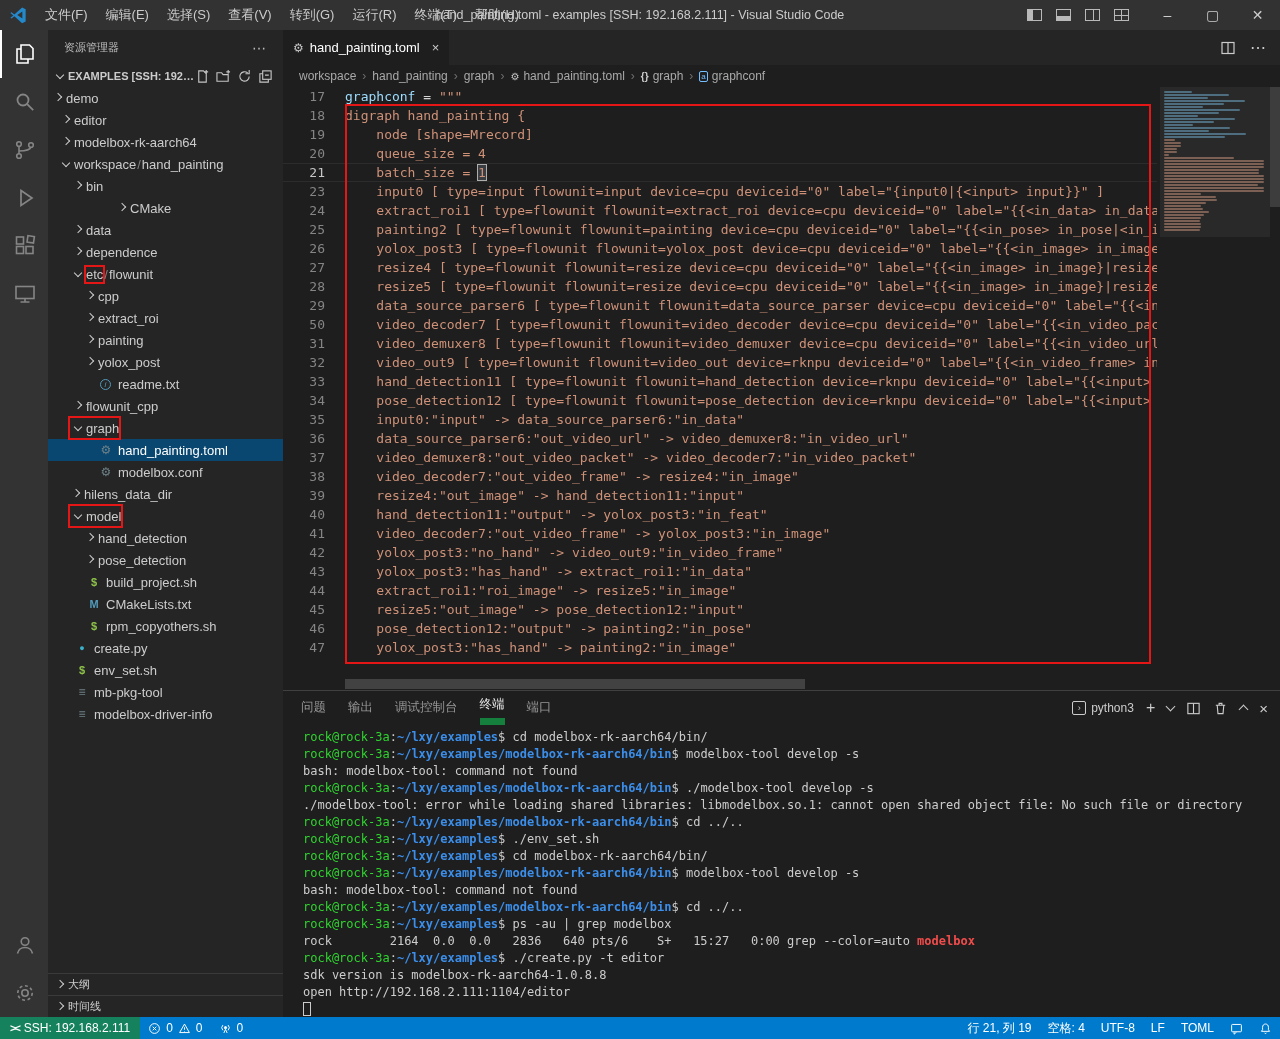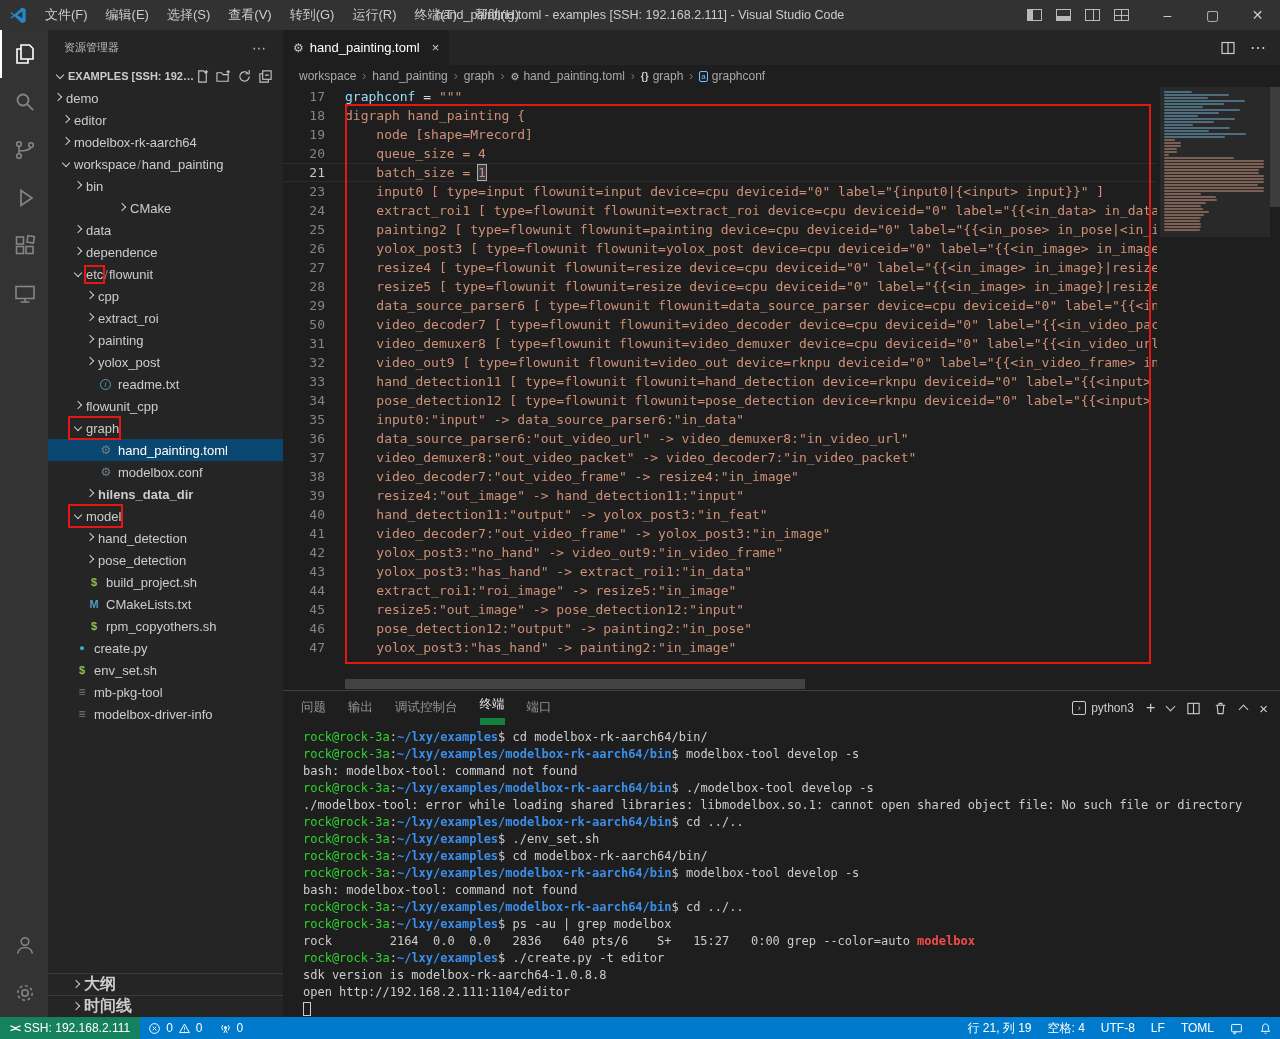--- a/index.html
+++ b/index.html
@@ -51,21 +51,21 @@
   .ficon{width:16px;margin-right:4px;display:inline-flex;justify-content:center;align-items:center;font-size:12px;flex:0 0 auto}
   .ic-gear{color:#6d8086}
   .ic-shell{color:#8dc149;font-weight:bold;font-size:11px}
   .ic-cmake{color:#519aba;font-weight:bold;font-size:11px}
   .ic-python{color:#3bb0c9;font-size:9px}
   .ic-binary{color:#6d8086}
   .ic-info{width:11px;height:11px;border:1px solid #519aba;border-radius:50%;color:#519aba;font-size:8px;line-height:9px;justify-content:center;font-style:italic;margin-left:2px;margin-right:7px}
   .tslash{color:#808080;padding:0 1px}
   .redbox{outline:2px solid var(--annred);outline-offset:0px}
   .sb-bottom{flex:0 0 auto}
-  .sb-brow{height:22px;display:flex;align-items:center;border-top:1px solid #3a3a3a;font-weight:bold;font-size:16px;padding-left:20px}
+  .sb-brow{height:22px;display:flex;align-items:center;border-top:1px solid #3a3a3a;font-weight:normal;font-size:11px;padding-left:4px}
 
   
   .editor-col{flex:1 1 auto;display:flex;flex-direction:column;min-width:0;background:var(--editorbg)}
   .tabbar{height:35px;background:var(--sidebar);display:flex;flex:0 0 auto}
   .tab{background:var(--editorbg);color:#ffffff;display:flex;align-items:center;gap:6px;padding:0 10px;font-size:13px;border-right:1px solid #252526}
   .tab .tab-gear{color:#c5c5c5;font-size:12px}
   .tab .tab-close{color:#cccccc;margin-left:6px;font-size:13px}
   .tab-actions{margin-left:auto;display:flex;align-items:center;gap:14px;padding-right:14px;color:#cccccc}
   .tab-actions svg{width:16px;height:16px}
   .breadcrumb{height:22px;display:flex;align-items:center;padding-left:16px;font-size:12px;color:#a9a9a9;gap:4px;flex:0 0 auto}
@@ -351,21 +351,21 @@
               <span class="tlabel">hand_painting.toml</span>
             </span>
           </div>
           <div class="tree-row" style="padding-left: 34px;">
             <span class="row-inner">
               <span class="twisty none"></span>
               <span class="ficon ic-gear">⚙</span>
               <span class="tlabel">modelbox.conf</span>
             </span>
           </div>
-          <div class="tree-row" style="padding-left: 34px; font-weight: bold;">
+          <div class="tree-row" style="padding-left: 20px;">
             <span class="row-inner">
               <span class="twisty "></span>
               <span class="tlabel">hilens_data_dir</span>
             </span>
           </div>
           <div class="tree-row" style="padding-left: 22px;">
             <span class="row-inner redbox">
               <span class="twisty down"></span>
               <span class="tlabel">model</span>
             </span>

